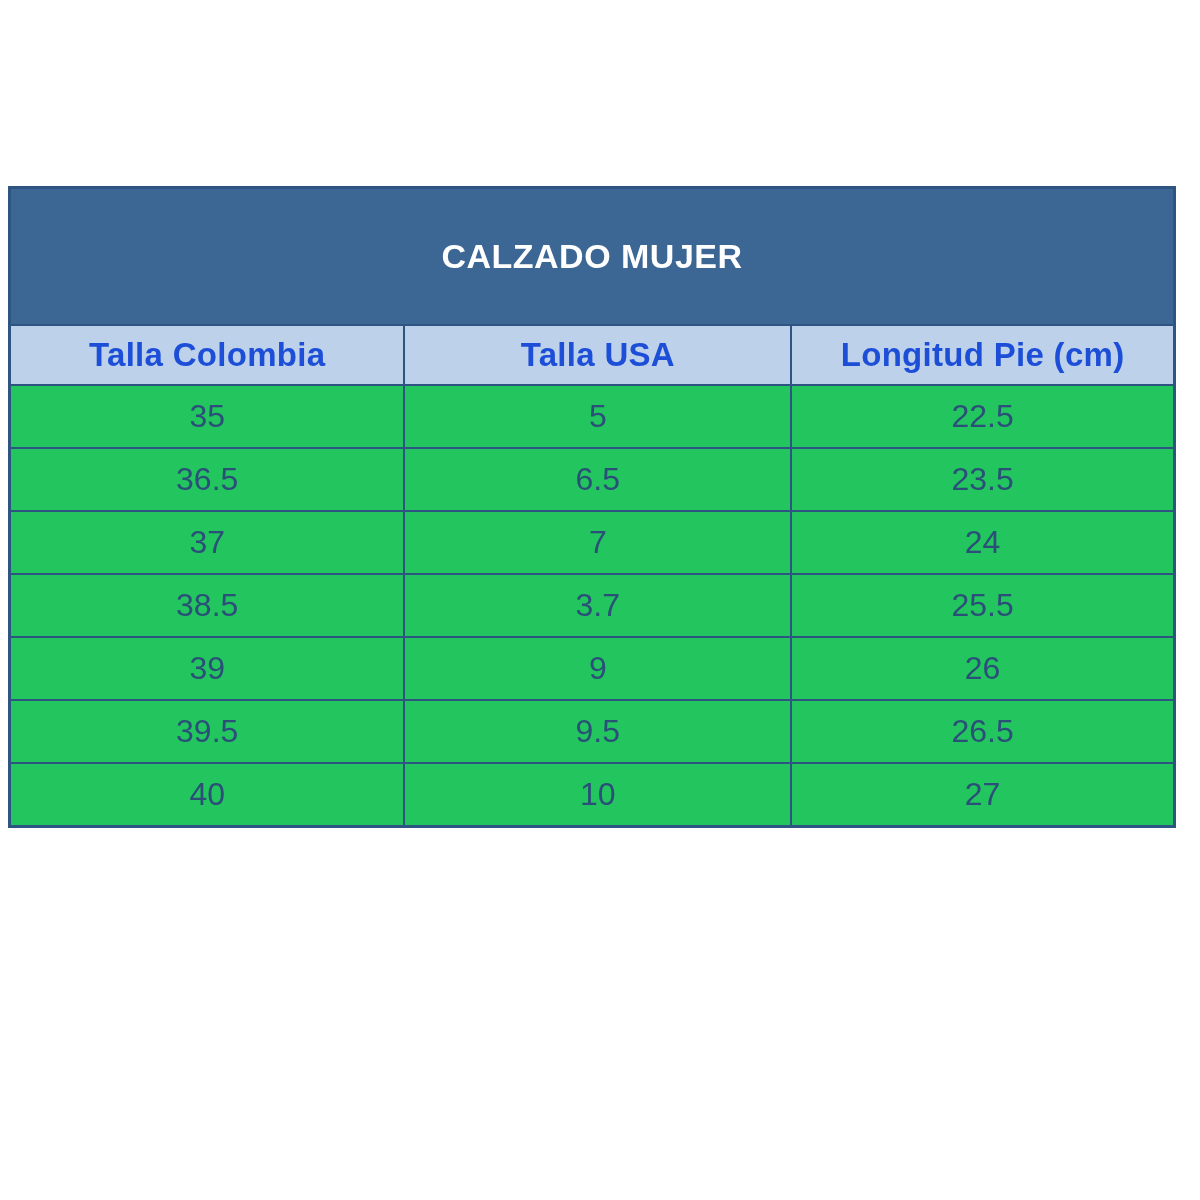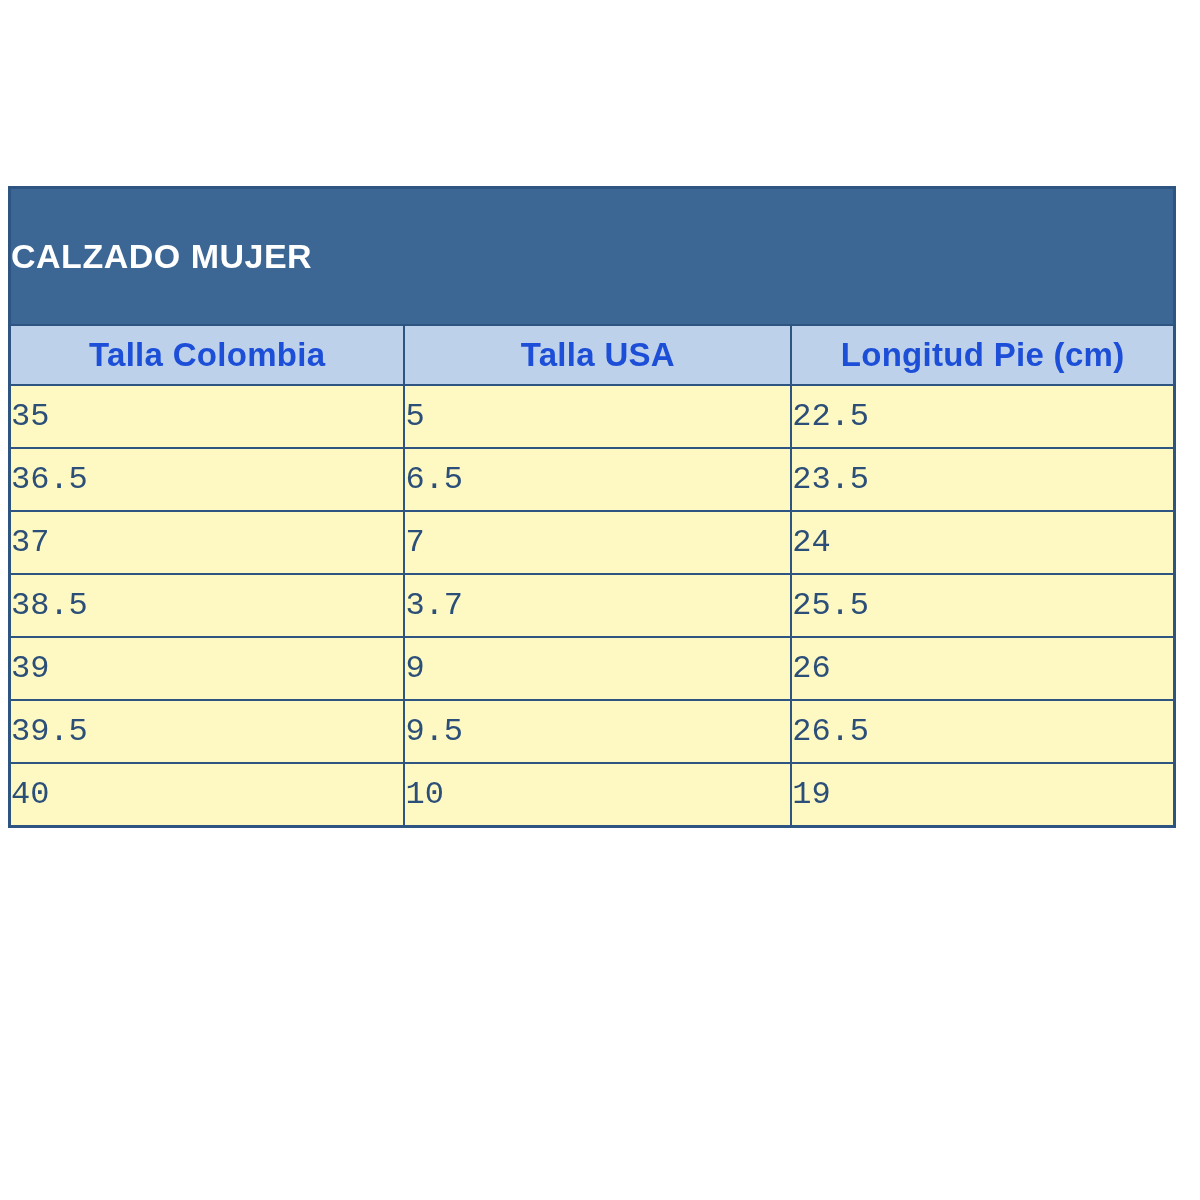--- a/index.html
+++ b/index.html
@@ -24,46 +24,46 @@
   table.size-table {
     width: 100%;
     border-collapse: collapse;
     table-layout: fixed;
     border: 3px solid #2e5481;
   }
   table.size-table td,
   table.size-table th {
     border: 2px solid #2e5481;
     padding: 0;
+    text-align: center;
     vertical-align: middle;
   }
   .title-cell {
     background: #3c6694;
     color: #ffffff;
     font-size: 34px;
     font-weight: bold;
     letter-spacing: 0.5px;
     height: 135px;
     border-bottom: 2px solid #2e5481;
   }
   .head-cell {
     background: #bdd2ea;
     color: #1d4ed8;
     font-size: 33px;
     font-weight: bold;
     height: 58px;
     letter-spacing: 0.3px;
   }
   .data-cell {
-    background: #fef9c3;
+    background: #22c55e;
     color: #2b4f78;
     font-size: 32px;
     height: 61px;
     font-weight: normal;
-    font-family: Liberation Mono, monospace;
   }
   col.c1 { width: 33.9%; }
   col.c2 { width: 33.2%; }
   col.c3 { width: 32.9%; }
 </style>
 </head>
 <body>
 
 <div class="sheet">
   <table class="size-table">
@@ -108,17 +108,17 @@
         <td class="data-cell">26</td>
       </tr>
       <tr>
         <td class="data-cell">39.5</td>
         <td class="data-cell">9.5</td>
         <td class="data-cell">26.5</td>
       </tr>
       <tr>
         <td class="data-cell">40</td>
         <td class="data-cell">10</td>
-        <td class="data-cell">19</td>
+        <td class="data-cell">27</td>
       </tr>
     </tbody>
   </table>
 </div>
 
 </body></html>

